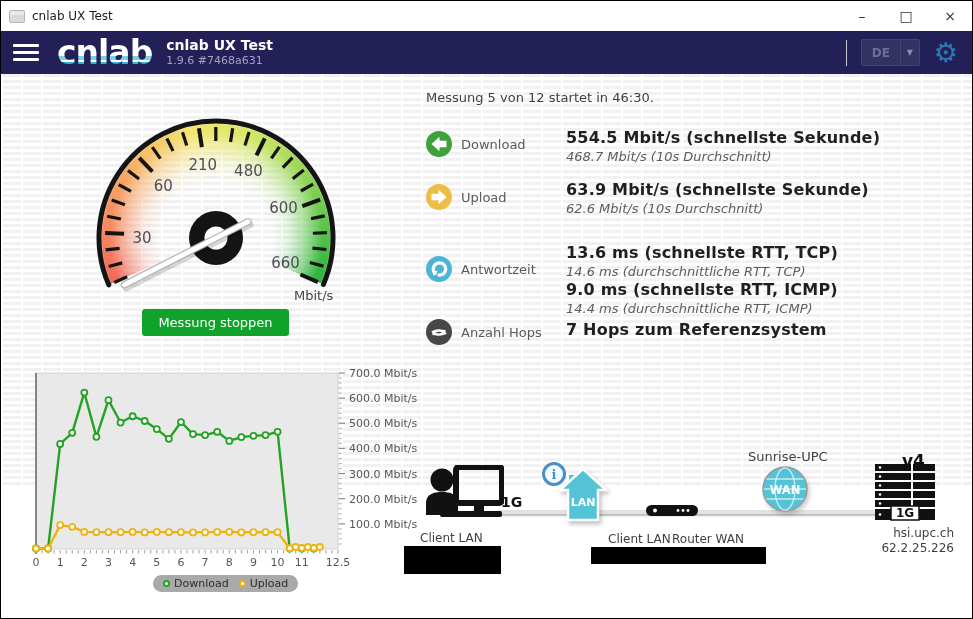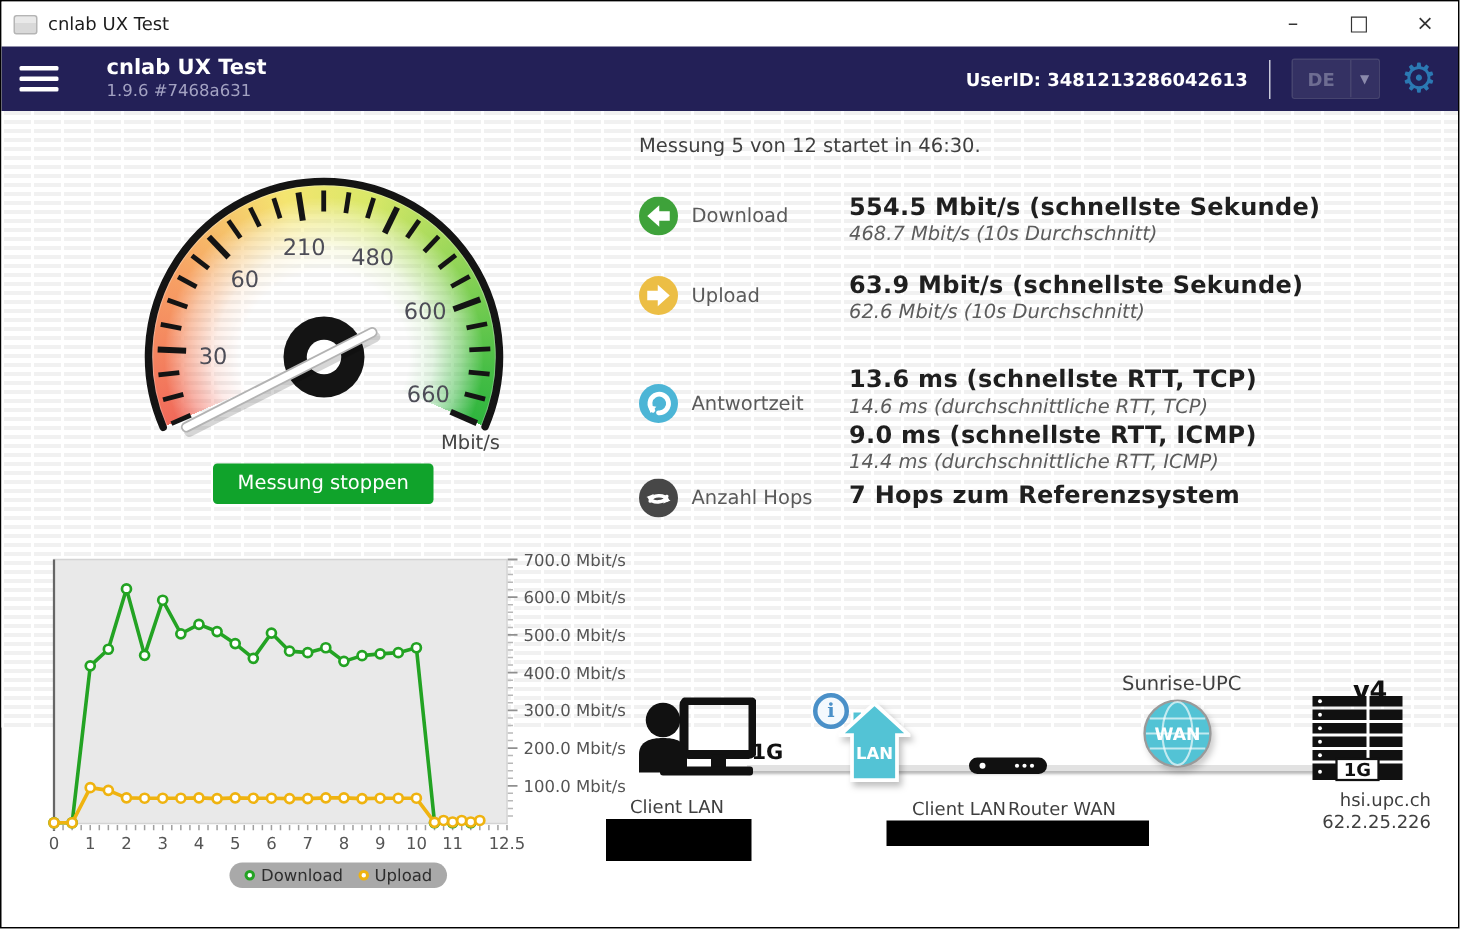--- a/index.html
+++ b/index.html
@@ -98,26 +98,26 @@
       <div class="tb-btn">×</div>
     </div>
   </div>
 
   <div class="header">
     <div class="hamburger">
         <span></span>
         <span></span>
         <span></span>
       </div>
+    <div class="logo">cnlab</div>
     <div class="app-id">
       <div class="app-name">cnlab UX Test</div>
       <div class="app-version">1.9.6 #7468a631</div>
     </div>
     <div class="header-right">
-      <div class="userid">UserID: 3481213286042613</div>
       <div class="vdiv"></div>
       <div class="lang">
         <div class="lang-val">DE</div>
         <div class="lang-arrow">▼</div>
       </div>
       <div class="gear">⚙</div>
     </div>
   </div>
 
   <div class="content">

